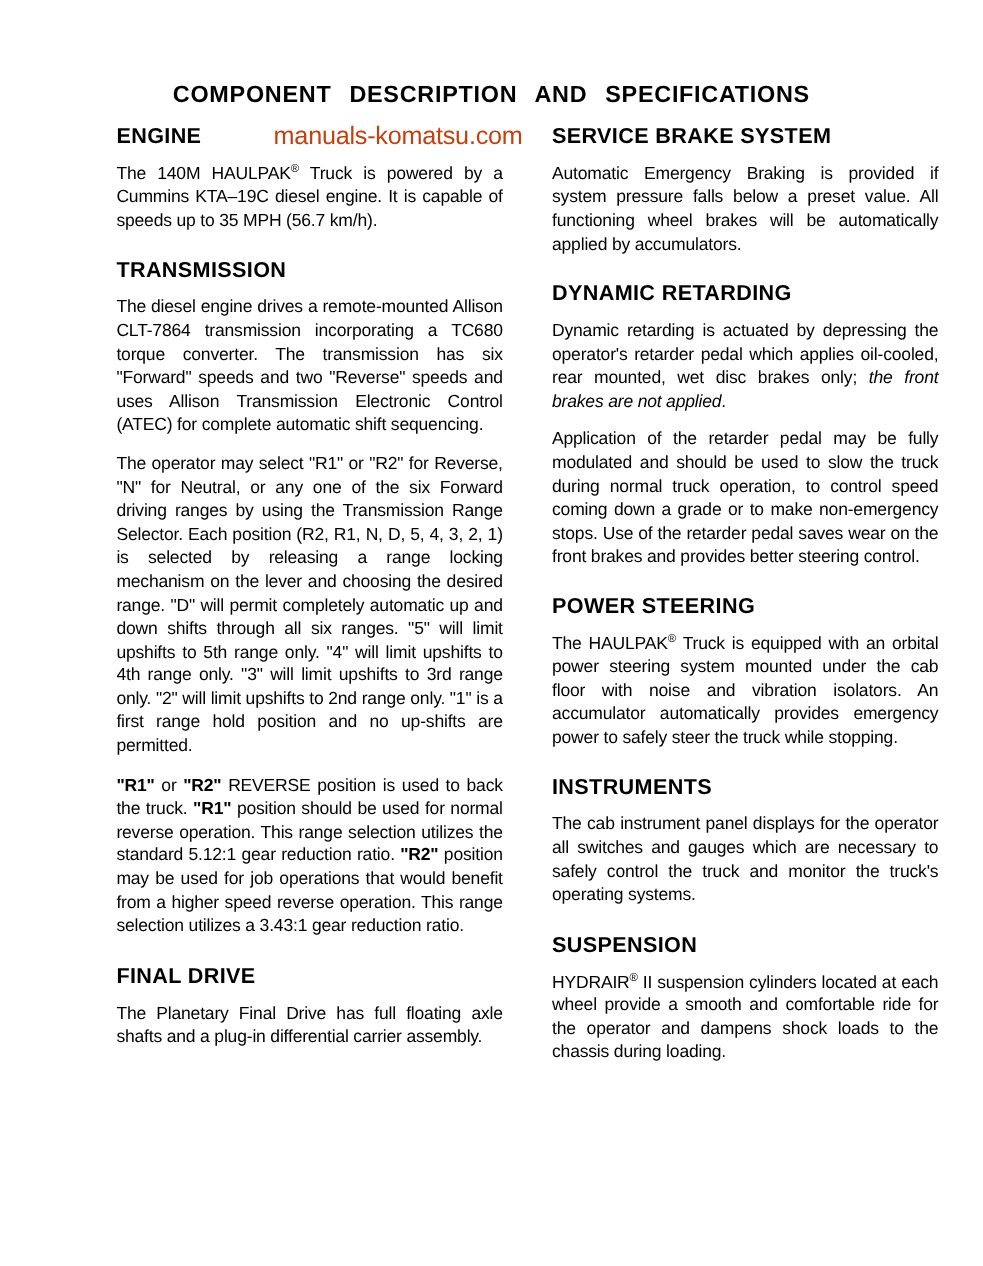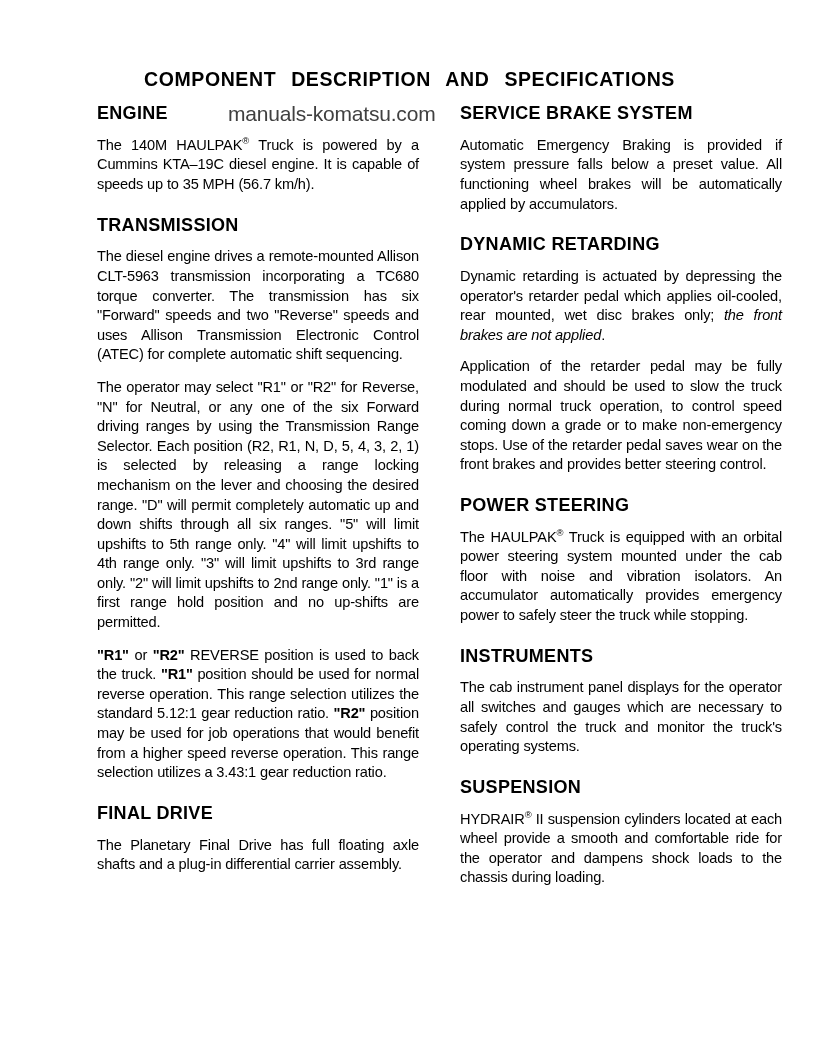--- a/index.html
+++ b/index.html
@@ -33,21 +33,21 @@
     color: #000;
   }
 
   
   .watermark {
     position: absolute;
     left: 228px;
     top: 102px;
     font-size: 21px;
     font-weight: normal;
-    color: #404040;
+    color: #c2410c;
     letter-spacing: -0.2px;
     white-space: nowrap;
     z-index: 5;
   }
 
   
   .col {
     position: absolute;
     top: 104px;
     width: 322px;
@@ -128,21 +128,21 @@
   <div class="doc-title">COMPONENT   DESCRIPTION   AND   SPECIFICATIONS</div>
 
   <div class="watermark">manuals-komatsu.com</div>
 
   <div class="col col-left">
 
     <h2 class="sec">ENGINE</h2>
     <p class="body"><span>The 140M HAULPAK</span><sup class="reg">®</sup><span> Truck is powered by a Cummins KTA–19C diesel engine. It is capable of speeds up to 35 MPH (56.7 km/h).</span></p>
 
     <h2 class="sec gap">TRANSMISSION</h2>
-    <p class="body">The diesel engine drives a remote-mounted Allison CLT-5963 transmission incorporating a TC680 torque converter. The transmission has six "Forward" speeds and two "Reverse" speeds and uses Allison Transmission Electronic Control (ATEC) for complete automatic shift sequencing.</p>
+    <p class="body">The diesel engine drives a remote-mounted Allison CLT-7864 transmission incorporating a TC680 torque converter. The transmission has six "Forward" speeds and two "Reverse" speeds and uses Allison Transmission Electronic Control (ATEC) for complete automatic shift sequencing.</p>
     <p class="body">The operator may select "R1" or "R2" for Reverse, "N" for Neutral, or any one of the six Forward driving ranges by using the Transmission Range Selector. Each position (R2, R1, N, D, 5, 4, 3, 2, 1) is selected by releasing a range locking mechanism on the lever and choosing the desired range. "D" will permit completely automatic up and down shifts through all six ranges. "5" will limit upshifts to 5th range only. "4" will limit upshifts to 4th range only. "3" will limit upshifts to 3rd range only. "2" will limit upshifts to 2nd range only. "1" is a first range hold position and no up-shifts are permitted.</p>
     <p class="body"><b>"R1"</b><span> or </span><b>"R2"</b><span> REVERSE position is used to back the truck. </span><b>"R1"</b><span> position should be used for normal reverse operation. This range selection utilizes the standard 5.12:1 gear reduction ratio. </span><b>"R2"</b><span> position may be used for job operations that would benefit from a higher speed reverse operation. This range selection utilizes a 3.43:1 gear reduction ratio.</span></p>
 
     <h2 class="sec gap">FINAL DRIVE</h2>
     <p class="body last">The Planetary Final Drive has full floating axle shafts and a plug-in differential carrier assembly.</p>
 
   </div>
 
   <div class="col col-right">
 

